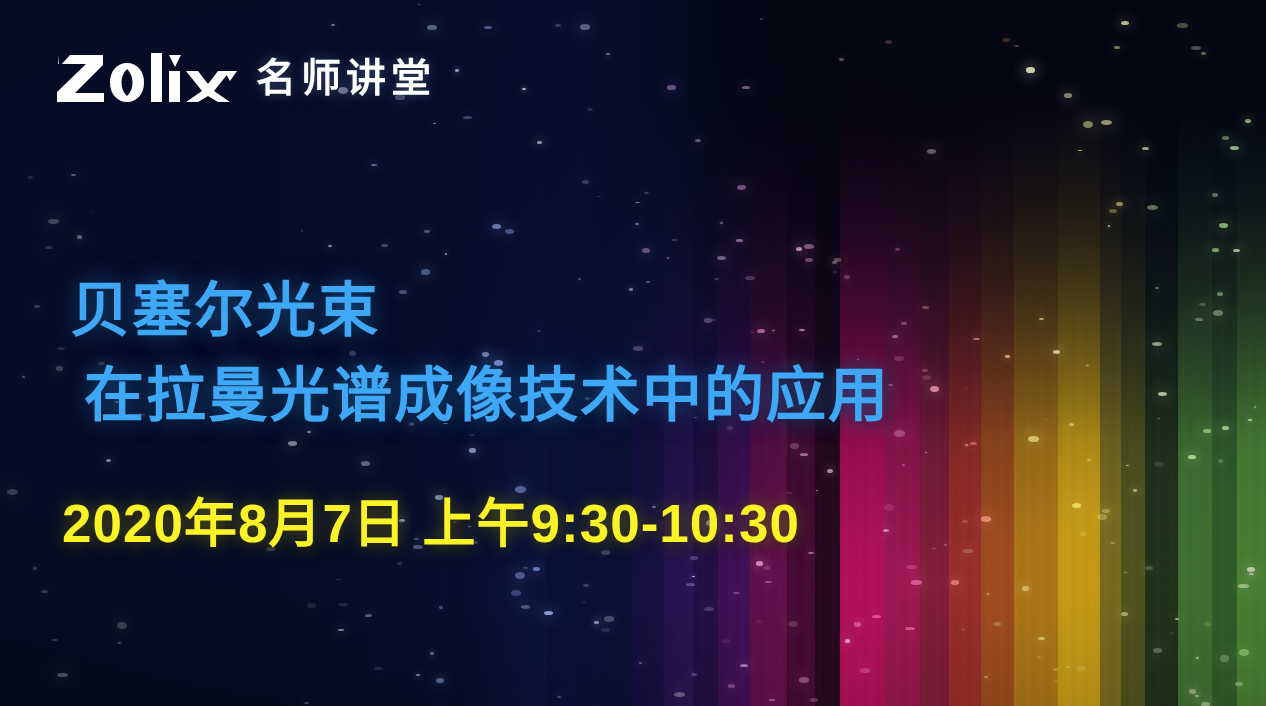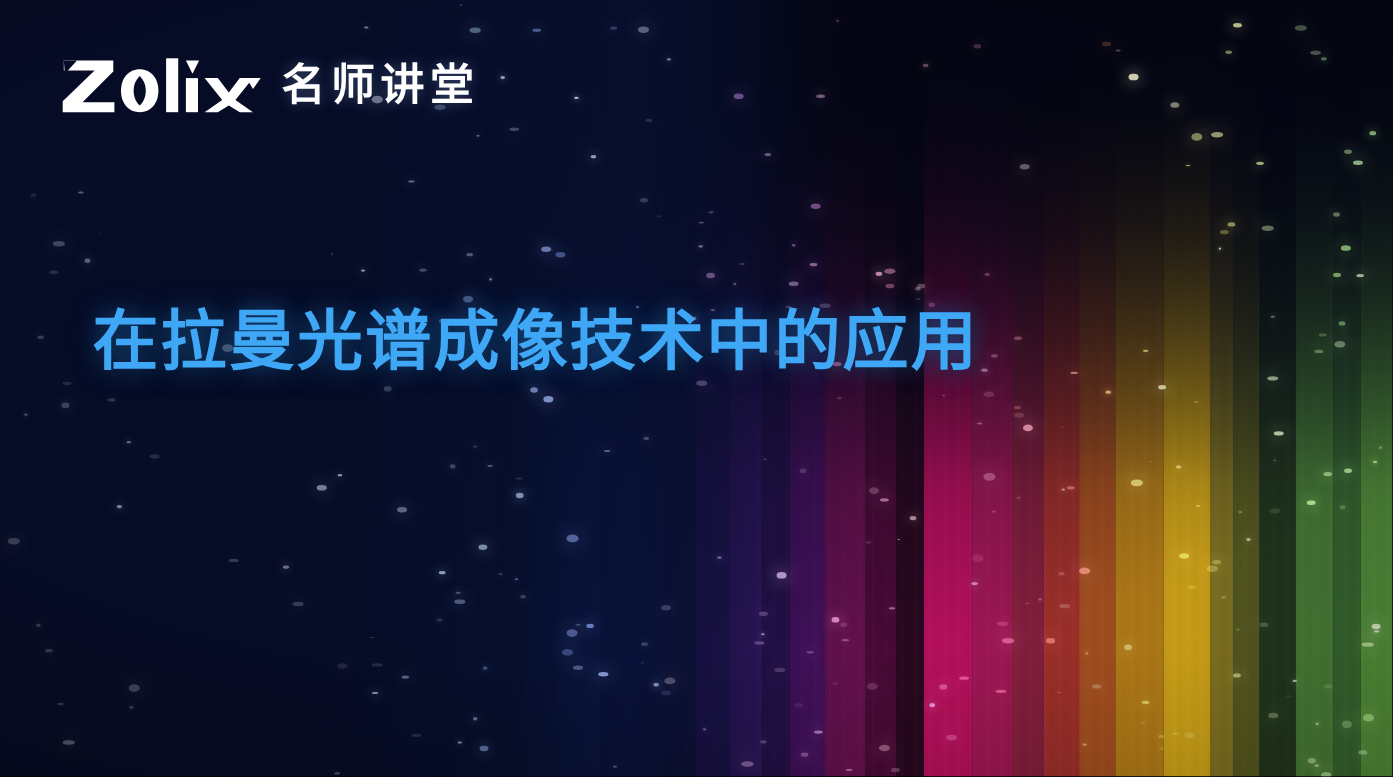--- a/index.html
+++ b/index.html
@@ -499,18 +499,20 @@
             <path d="M130 19 L142 19 L152 32 L162 19 L174 19 L158 39 L174 50 L162 50 L152 44 L142 50 L130 50 L146 39 Z"></path>
             <path d="M168 19 L181 19 L174 29 Z"></path>
           </g>
         </svg>
       </span>
       <span id="cn-brand">名师讲堂</span>
     </div>
 
 
     <div id="headline">
+      <span class="hl-1">贝塞尔光束</span>
       <span class="hl-2">在拉曼光谱成像技术中的应用</span>
     </div>
 
+    <div id="date-line">2020年8月7日 上午9:30-10:30</div>
 
   </div>
 </div>
 
 </body></html>

